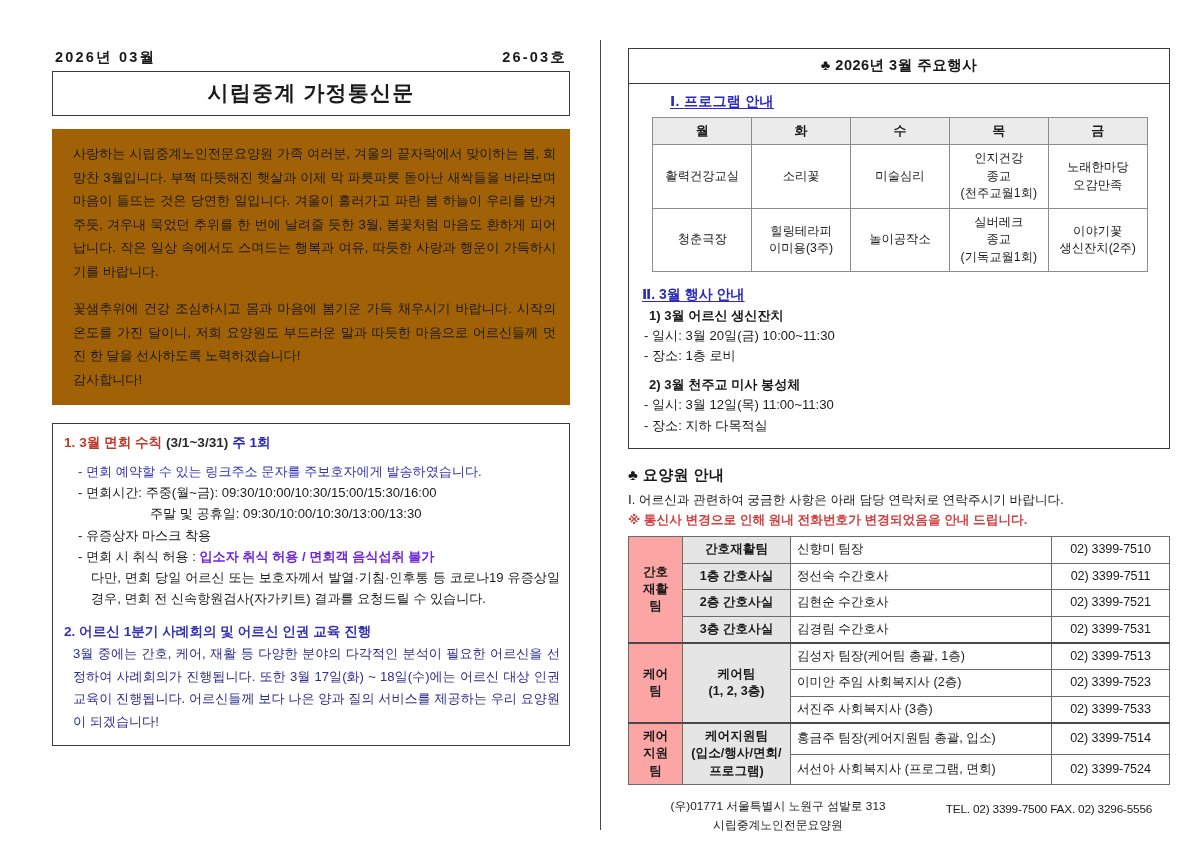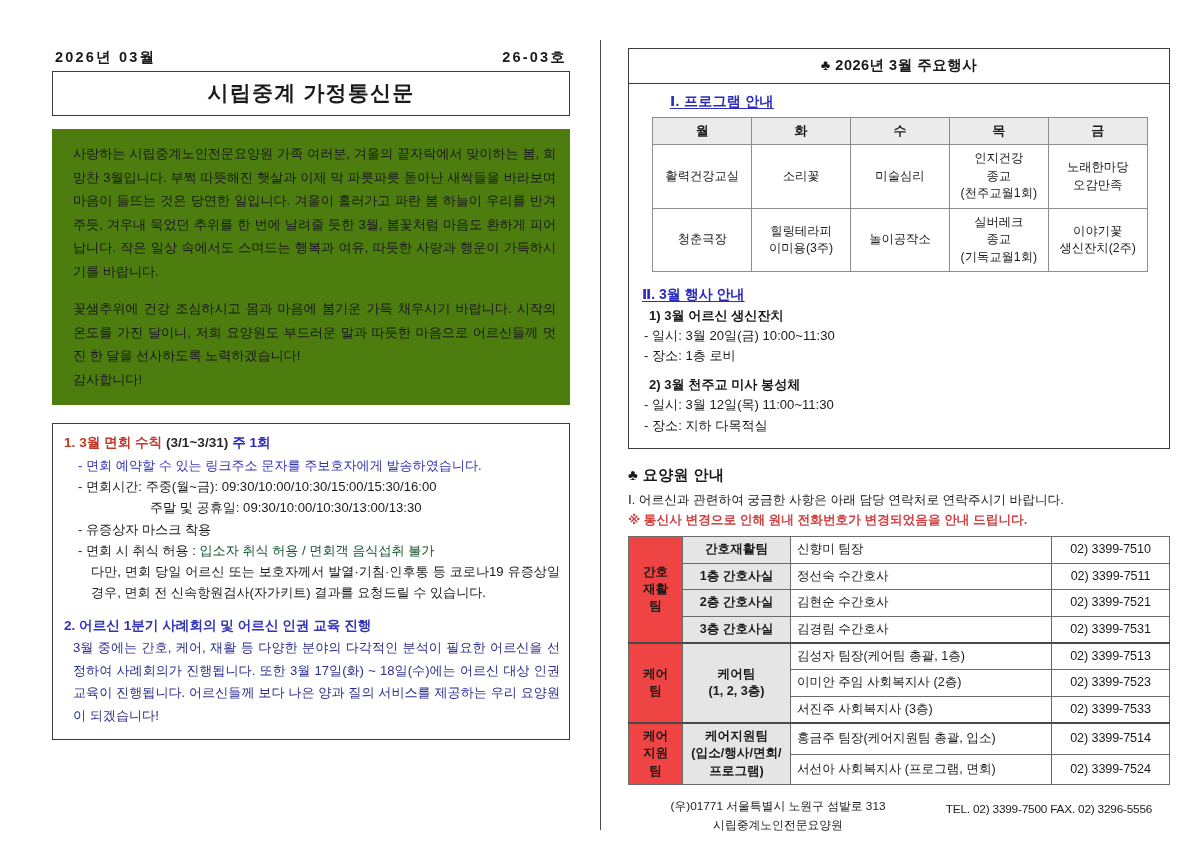--- a/index.html
+++ b/index.html
@@ -53,21 +53,21 @@
     text-align: center;
     padding: 7px 0 8px;
     margin-bottom: 13px;
   }
   .title-box .title-text {
     font-size: 21px;
     font-weight: bold;
     letter-spacing: 1.2px;
   }
   .intro-box {
-    background: #4d7c0f;
+    background: #a16207;
     padding: 13px 14px 14px 12px;
     margin-bottom: 18px;
   }
   .intro-p {
     font-size: 13.2px;
     line-height: 1.78;
     text-align: justify;
     text-justify: inter-character;
     margin: 0;
     letter-spacing: -0.1px;
@@ -86,21 +86,21 @@
     border-bottom: 1.5px solid #3c3c3c;
     letter-spacing: 0.6px;
   }
   .notice-body {
     padding: 10px 9px 12px 11px;
   }
   .n-h1 {
     color: #c0392b;
     font-weight: bold;
     font-size: 13.6px;
-    margin-bottom: 3px;
+    margin-bottom: 9px;
   }
   .n-h1 .paren { color: #2a2a2a; font-weight: bold; }
   .n-h1 .blue { color: #2b2bbd; font-weight: bold; }
   .n-h2 {
     color: #3333b5;
     font-weight: bold;
     font-size: 13.6px;
     margin-top: 14px;
     margin-bottom: 2px;
   }
@@ -110,21 +110,21 @@
     padding-left: 14px;
     line-height: 1.62;
   }
   .n-dark {
     color: #1a1a1a;
     font-size: 13.1px;
     padding-left: 14px;
     line-height: 1.62;
   }
   .n-dark.deep { padding-left: 86px; }
-  .n-red { color: #14532d; font-weight: normal; }
+  .n-red { color: #6d28d9; font-weight: bold; }
   .n-body-p {
     font-size: 13.1px;
     color: #2d2d8f;
     line-height: 1.72;
     text-align: justify;
     text-justify: inter-character;
     margin: 0;
   }
   .n-cont {
     padding-left: 27px;
@@ -220,21 +220,21 @@
   }
   table.contact td {
     border: 1px solid #6b6b6b;
     font-size: 12.6px;
     padding: 4px 6px;
     vertical-align: middle;
     line-height: 1.38;
     height: 25px;
   }
   td.c-team {
-    background: #ef4444;
+    background: #fca5a5;
     text-align: center;
     font-weight: bold;
     width: 54px;
     font-size: 12.8px;
   }
   td.c-sub {
     background: #e5e5e5;
     text-align: center;
     font-weight: bold;
     width: 108px;

